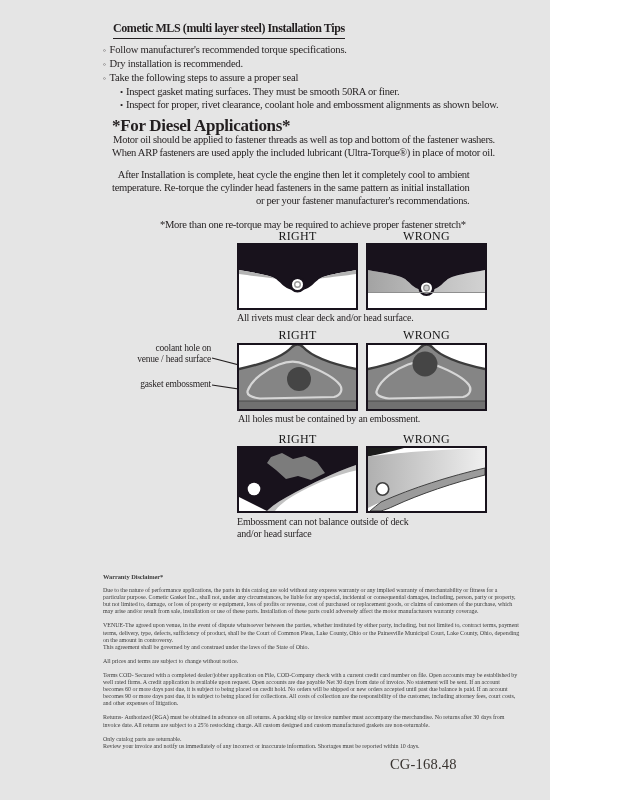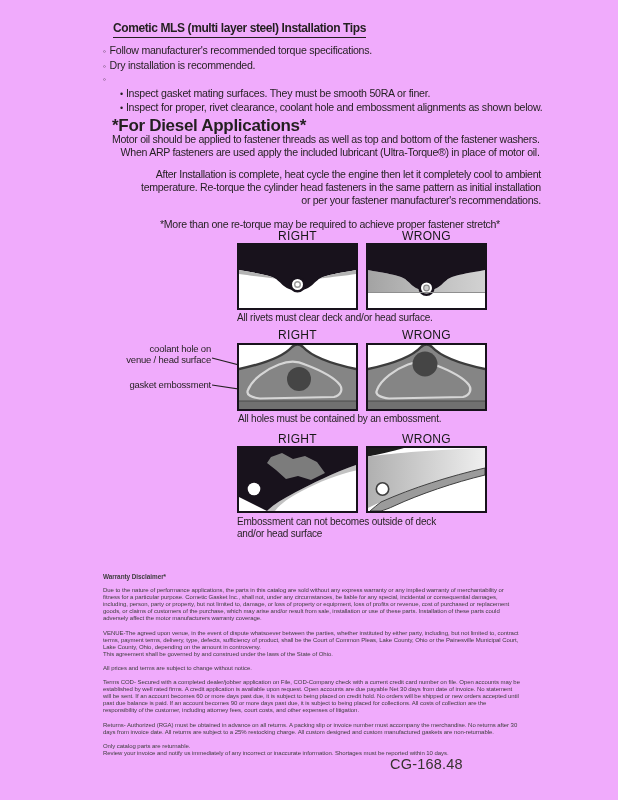--- a/index.html
+++ b/index.html
@@ -1,29 +1,29 @@
 <!DOCTYPE html>
 <html><head>
 <meta charset="utf-8">
 <style>
   html,body{margin:0;padding:0;background:#ffffff;}
-  .page{position:relative;width:618px;height:800px;background:#f0abfc;overflow:hidden;
-        font-family:Liberation Sans, sans-serif;color:#231f20;}
+  .page{position:relative;width:550px;height:800px;background:#e5e5e5;overflow:hidden;
+        font-family:Liberation Serif, serif;color:#231f20;}
   .title{position:absolute;left:113px;top:21px;font-size:12px;font-weight:bold;
          letter-spacing:-0.4px;border-bottom:1.6px solid #231f20;padding-bottom:2px;white-space:nowrap;}
   .tips{position:absolute;left:103px;top:44px;font-size:10.6px;letter-spacing:-0.25px;line-height:12.9px;}
   .tip-row{display:flex;align-items:baseline;white-space:nowrap;}
   .tip-marker{font-size:8px;margin-right:4px;}
   .tip-row.sub{margin-left:17px;}
   .tip-row.sub .tip-marker{font-size:9px;margin-right:3px;}
   .h2{position:absolute;left:112px;top:116px;font-size:17px;font-weight:bold;letter-spacing:-0.3px;white-space:nowrap;}
   .para{position:absolute;font-size:10.6px;letter-spacing:-0.3px;line-height:13px;white-space:nowrap;}
   .para div{white-space:nowrap;text-align:right;}
   #p1{left:112px;top:133px;}
-  #p2{left:112px;top:168px;margin-left:29px;}
+  #p2{left:112px;top:168px;}
   #p3{left:112px;top:218px;margin-left:48px;}
   .dg-label{position:absolute;width:121px;text-align:center;font-size:12px;letter-spacing:0.3px;color:#171717;white-space:nowrap;}
   .dg-box{position:absolute;width:121px;border:2px solid #18121c;box-sizing:border-box;background:#fff;}
   .dg-box svg{display:block;width:100%;height:100%;}
   .col-a{left:237px;} .col-b{left:366px;}
   .r1-label{top:229px;} .r1-box{top:243px;height:67px;}
   .r2-label{top:328px;} .r2-box{top:343px;height:68px;}
   .r3-label{top:432px;} .r3-box{top:446px;height:67px;}
   .dg-caption{position:absolute;font-size:10px;letter-spacing:-0.2px;color:#231f20;white-space:nowrap;line-height:11.5px;}
   #cap1{left:237px;top:312px;}
@@ -52,20 +52,21 @@
     <div class="tip-row">
       <span class="tip-marker">◦</span>
       <span>Follow manufacturer's recommended torque specifications.</span>
     </div>
     <div class="tip-row">
       <span class="tip-marker">◦</span>
       <span>Dry installation is recommended.</span>
     </div>
     <div class="tip-row">
       <span class="tip-marker">◦</span>
+      <span>Take the following steps to assure a proper seal</span>
     </div>
     <div class="tip-row sub">
       <span class="tip-marker">•</span>
       <span>Inspect gasket mating surfaces.  They must be smooth 50RA or finer.</span>
     </div>
     <div class="tip-row sub">
       <span class="tip-marker">•</span>
       <span>Inspect for proper, rivet clearance, coolant hole and embossment alignments as shown below.</span>
     </div>
   </div>
@@ -168,21 +169,21 @@
             <stop offset="1" stop-color="#efefef"></stop>
         </linearGradient>
       </defs>
       <path d="M0,0 H36 C24,3.5 11,6.5 0,8.5 Z" fill="#1c1c1c"></path>
       <path d="M0,8.5 C28,5 68,1.5 117,0 V20 C82,28 44,40 13,54 C8,56 4,58 0,60 Z" fill="url(#gw)"></path>
       <path d="M13,54 C44,40 82,28 117,20 V27 C86,34.5 52,46 26,58 C21,60.5 16,62 13,63 H2 C5.5,60 9,57 13,54 Z" fill="#9b9b9b" stroke="#3f3f3f" stroke-width="1"></path>
       <circle cx="14.5" cy="41" r="6.2" fill="#ffffff" stroke="#3f3f3f" stroke-width="1.6"></circle>
     </svg>
   </div>
   <div class="dg-caption" id="cap3">
-    <div>Embossment can not becomes outside of deck</div>
+    <div>Embossment can not balance outside of deck</div>
     <div>and/or head surface</div>
   </div>
 
   <div class="warranty">
     <div class="wh">Warranty Disclaimer*</div>
     <p>Due to the nature of performance applications, the parts in this catalog are sold without any express warranty or any implied warranty of merchantability or fitness for a particular purpose.  Cometic Gasket Inc., shall not, under any circumstances, be liable for any special, incidental or consequential damages, including, person, party or property, but not limited to, damage, or loss of property or equipment, loss of profits or revenue, cost of purchased or replacement goods, or claims of customers of the purchase, which may arise and/or result from sale, installation or use of these parts.  Installation of these parts could adversely affect the motor manufacturers warranty coverage.</p>
     <p class="tight">VENUE-The agreed upon venue, in the event of dispute whatsoever between the parties, whether instituted by either party, including, but not limited to, contract terms, payment terms, delivery, type, defects, sufficiency of product, shall be the Court of Common Pleas, Lake County, Ohio or the Painesville Municipal Court, Lake County, Ohio, depending on the amount in controversy.</p>
     <p>This agreement shall be governed by and construed under the laws of the State of Ohio.</p>
     <p>All prices and terms are subject to change without notice.</p>
     <p>Terms COD- Secured with a completed dealer/jobber application on File, COD-Company check with a current credit card number on file.  Open accounts may be established by well rated firms.  A credit application is available upon request.  Open accounts are due payable Net 30 days from date of invoice.  No statement will be sent.  If an account becomes 60 or more days past due, it is subject to being placed on credit hold.  No orders will be shipped or new orders accepted until past due balance is paid.  If an account becomes 90 or more days past due, it is subject to being placed for collections.  All costs of collection are the responsibility of the customer, including attorney fees, court costs, and other expenses of litigation.</p>

